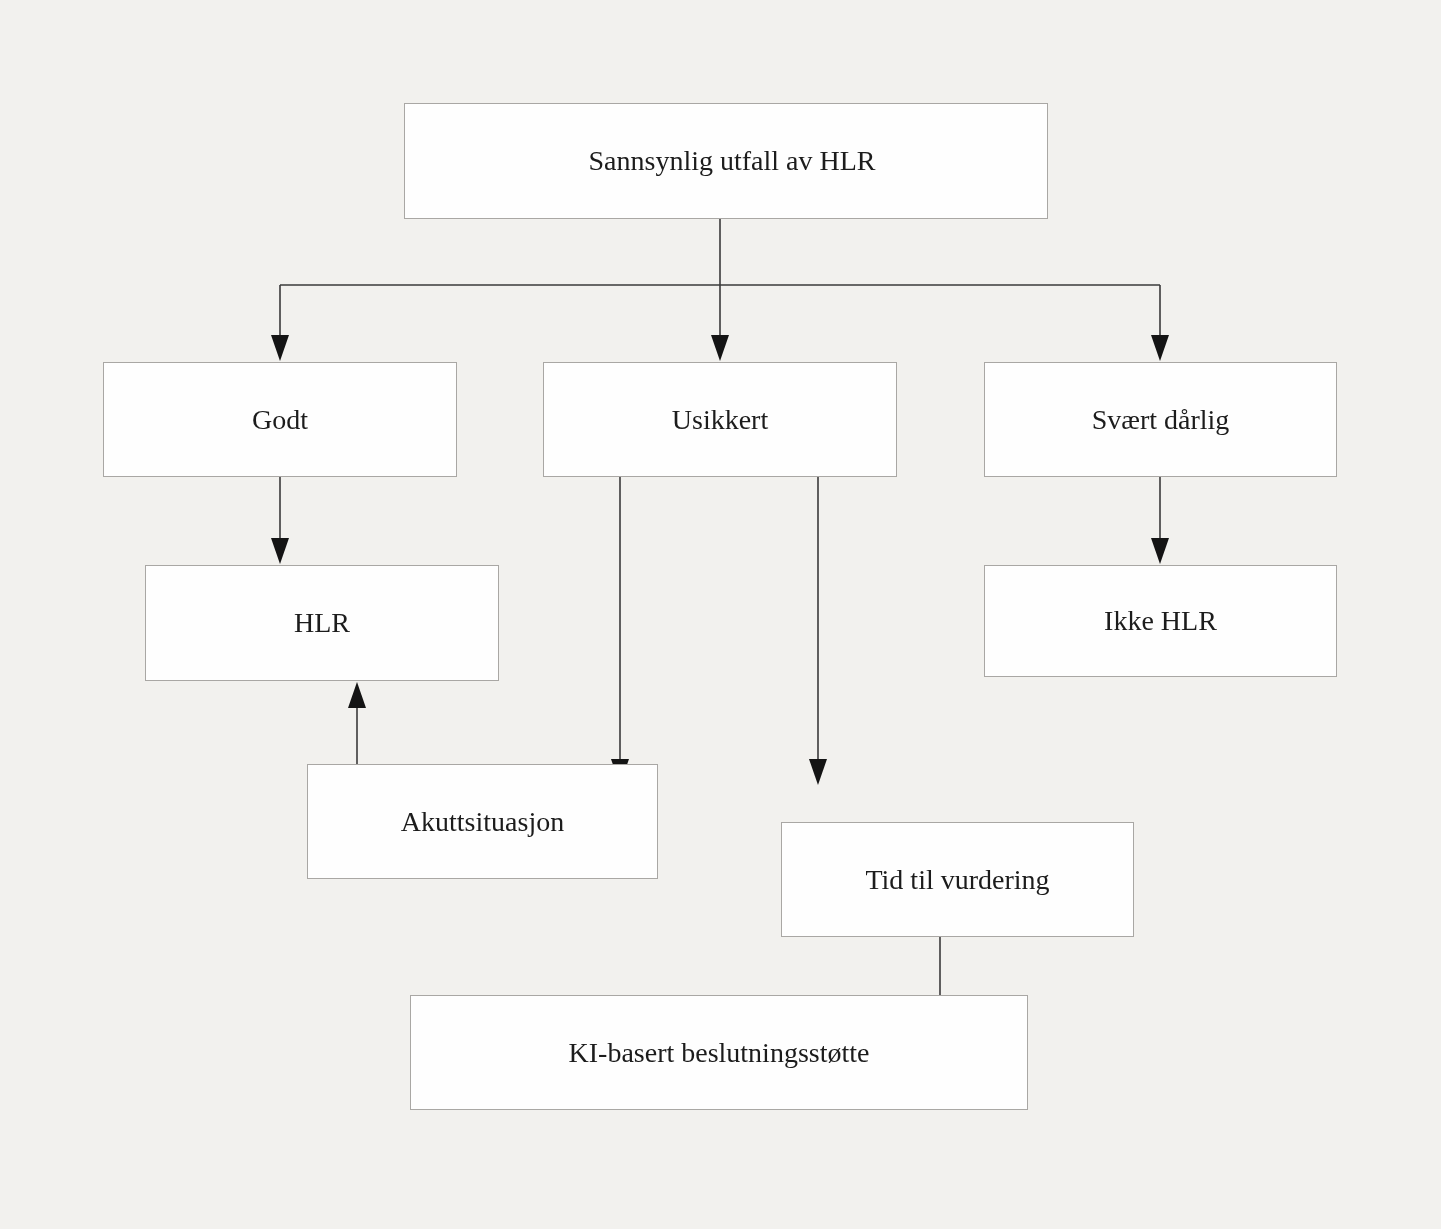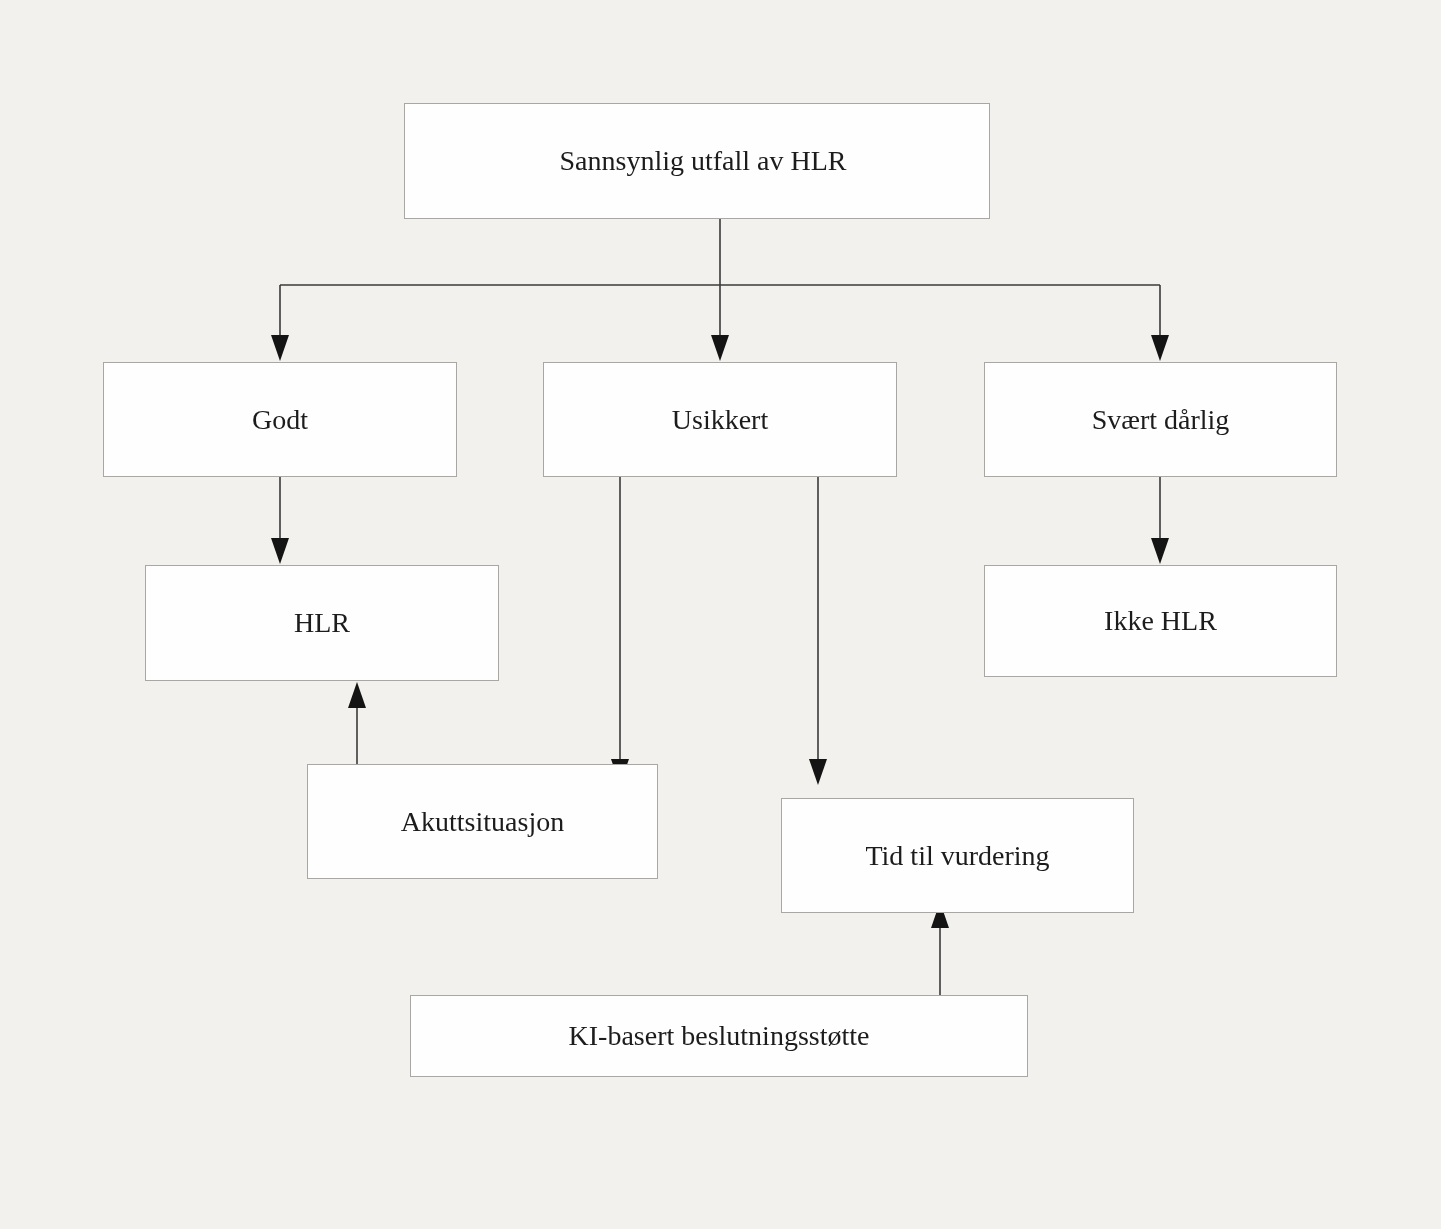--- a/index.html
+++ b/index.html
@@ -104,21 +104,21 @@
       <line x1="357" y1="786" x2="357" y2="706"></line>
       <polygon points="348,708 366,708 357,682"></polygon>
     </g>
 
     <g>
       <line x1="940" y1="995" x2="940" y2="926"></line>
       <polygon points="931,928 949,928 940,902"></polygon>
     </g>
   </svg>
 
-  <div class="node" style="left:404px; top:103px; width:586px; height:116px;padding-left:12px;">
+  <div class="node" style="left:404px; top:103px; width:644px; height:116px;padding-left:12px;">
     <span>Sannsynlig utfall av HLR</span>
   </div>
 
   <div class="node" style="left:103px; top:362px; width:354px; height:115px;">
     <span>Godt</span>
   </div>
 
   <div class="node" style="left:543px; top:362px; width:354px; height:115px;justify-content:center;">
     <span>Usikkert</span>
   </div>
@@ -132,21 +132,21 @@
   </div>
 
   <div class="node" style="left:984px; top:565px; width:353px; height:112px;">
     <span>Ikke HLR</span>
   </div>
 
   <div class="node" style="left:307px; top:764px; width:351px; height:115px;">
     <span>Akuttsituasjon</span>
   </div>
 
-  <div class="node" style="left:781px; top:798px; width:353px; height:115px;">
+  <div class="node" style="left:781px; top:822px; width:353px; height:115px;">
     <span>Tid til vurdering</span>
   </div>
 
-  <div class="node" style="left:410px; top:995px; width:618px; height:82px;justify-content:center;">
+  <div class="node" style="left:410px; top:995px; width:618px; height:115px;justify-content:center;">
     <span>KI-basert beslutningsstøtte</span>
   </div>
 
 </div>
 
 </body></html>

